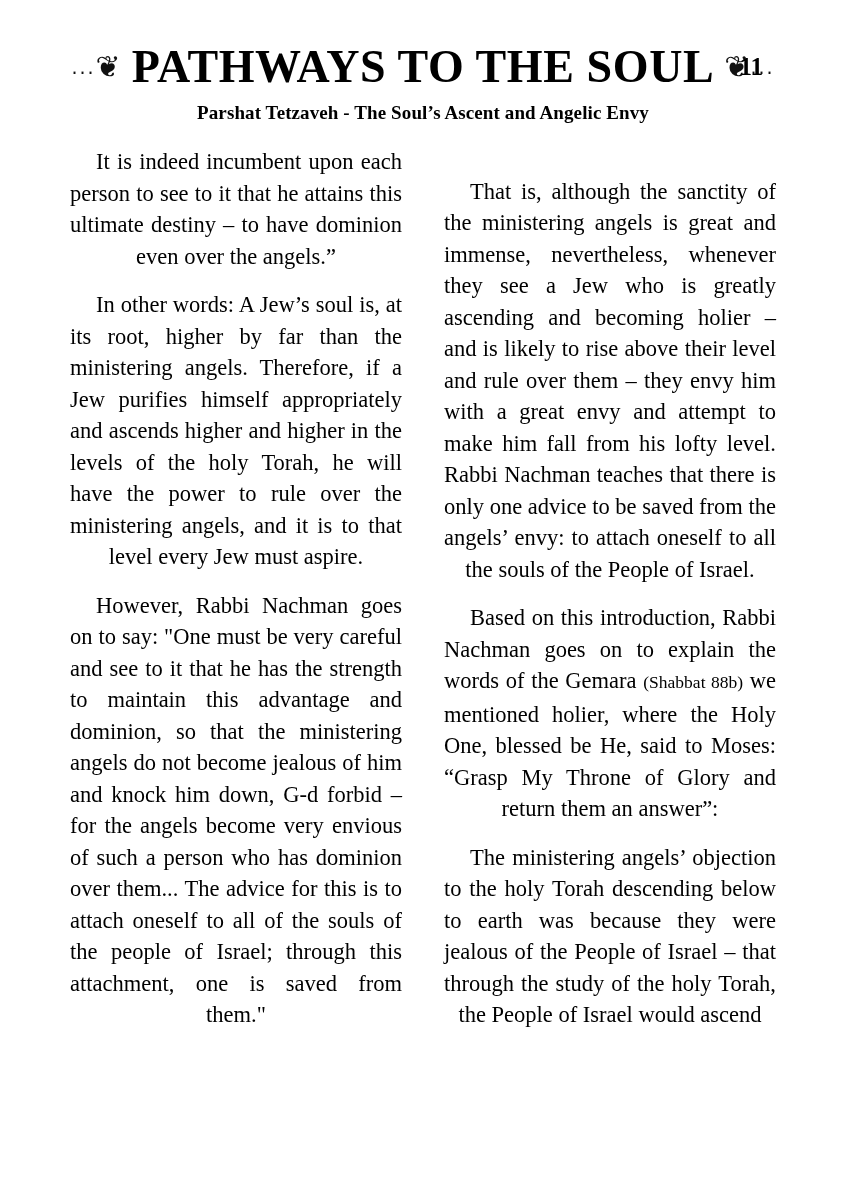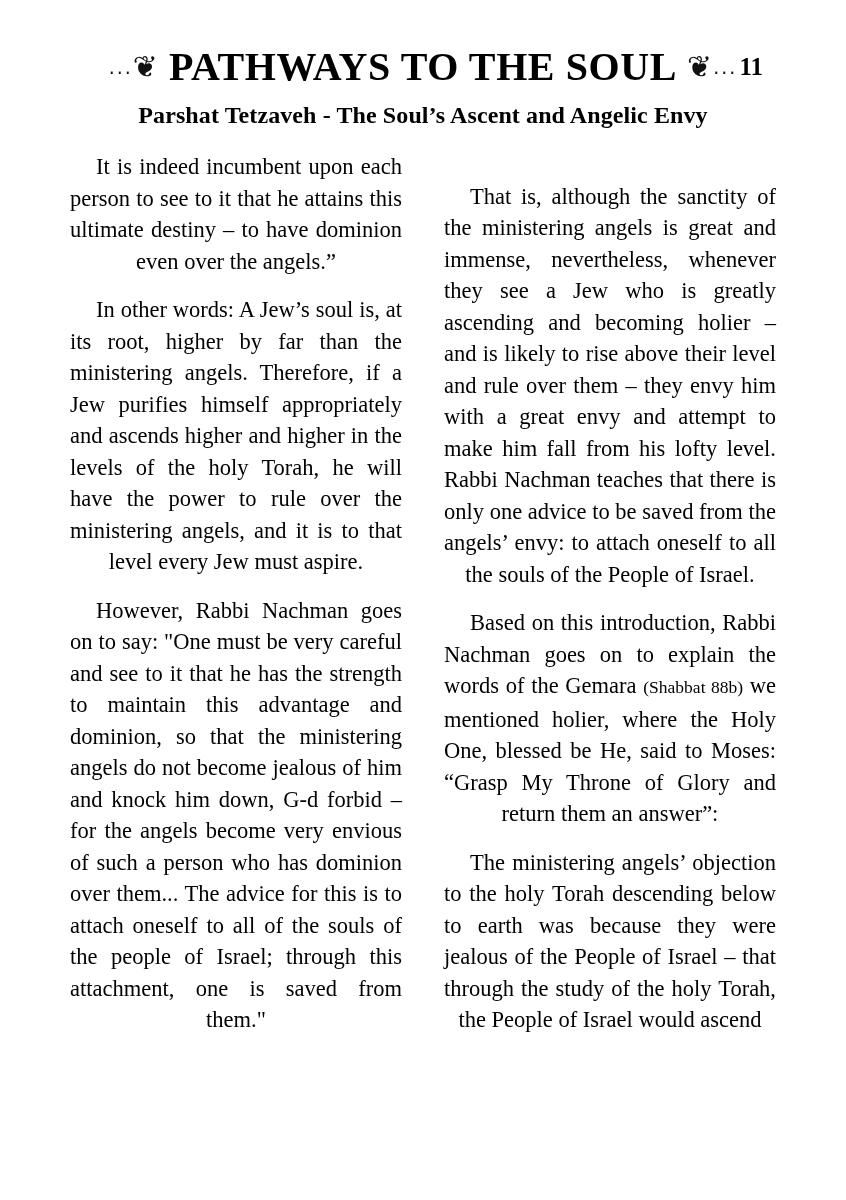--- a/index.html
+++ b/index.html
@@ -50,39 +50,39 @@
     letter-spacing: 2px;
     vertical-align: 0.12em;
   }
   .orn .swirl {
     font-size: 30px;
     vertical-align: -0.04em;
   }
   .book-title {
     font-family: "Liberation Serif", serif;
     font-weight: bold;
-    font-size: 40px;
+    font-size: 46px;
     letter-spacing: 0.6px;
     white-space: nowrap;
     line-height: 1;
   }
   .page-number {
     position: absolute;
     right: 13px;
     top: 50%;
     transform: translateY(-50%);
     font-family: "Liberation Serif", serif;
     font-weight: bold;
     font-size: 25px;
   }
   .subtitle {
     text-align: center;
     font-family: "Liberation Serif", serif;
     font-weight: bold;
-    font-size: 24px;
+    font-size: 19px;
     margin-top: 12px;
     margin-bottom: 0;
     letter-spacing: 0.1px;
   }
   
   .columns {
     margin-top: 22px;
     display: flex;
     gap: 42px;
     align-items: flex-end;

